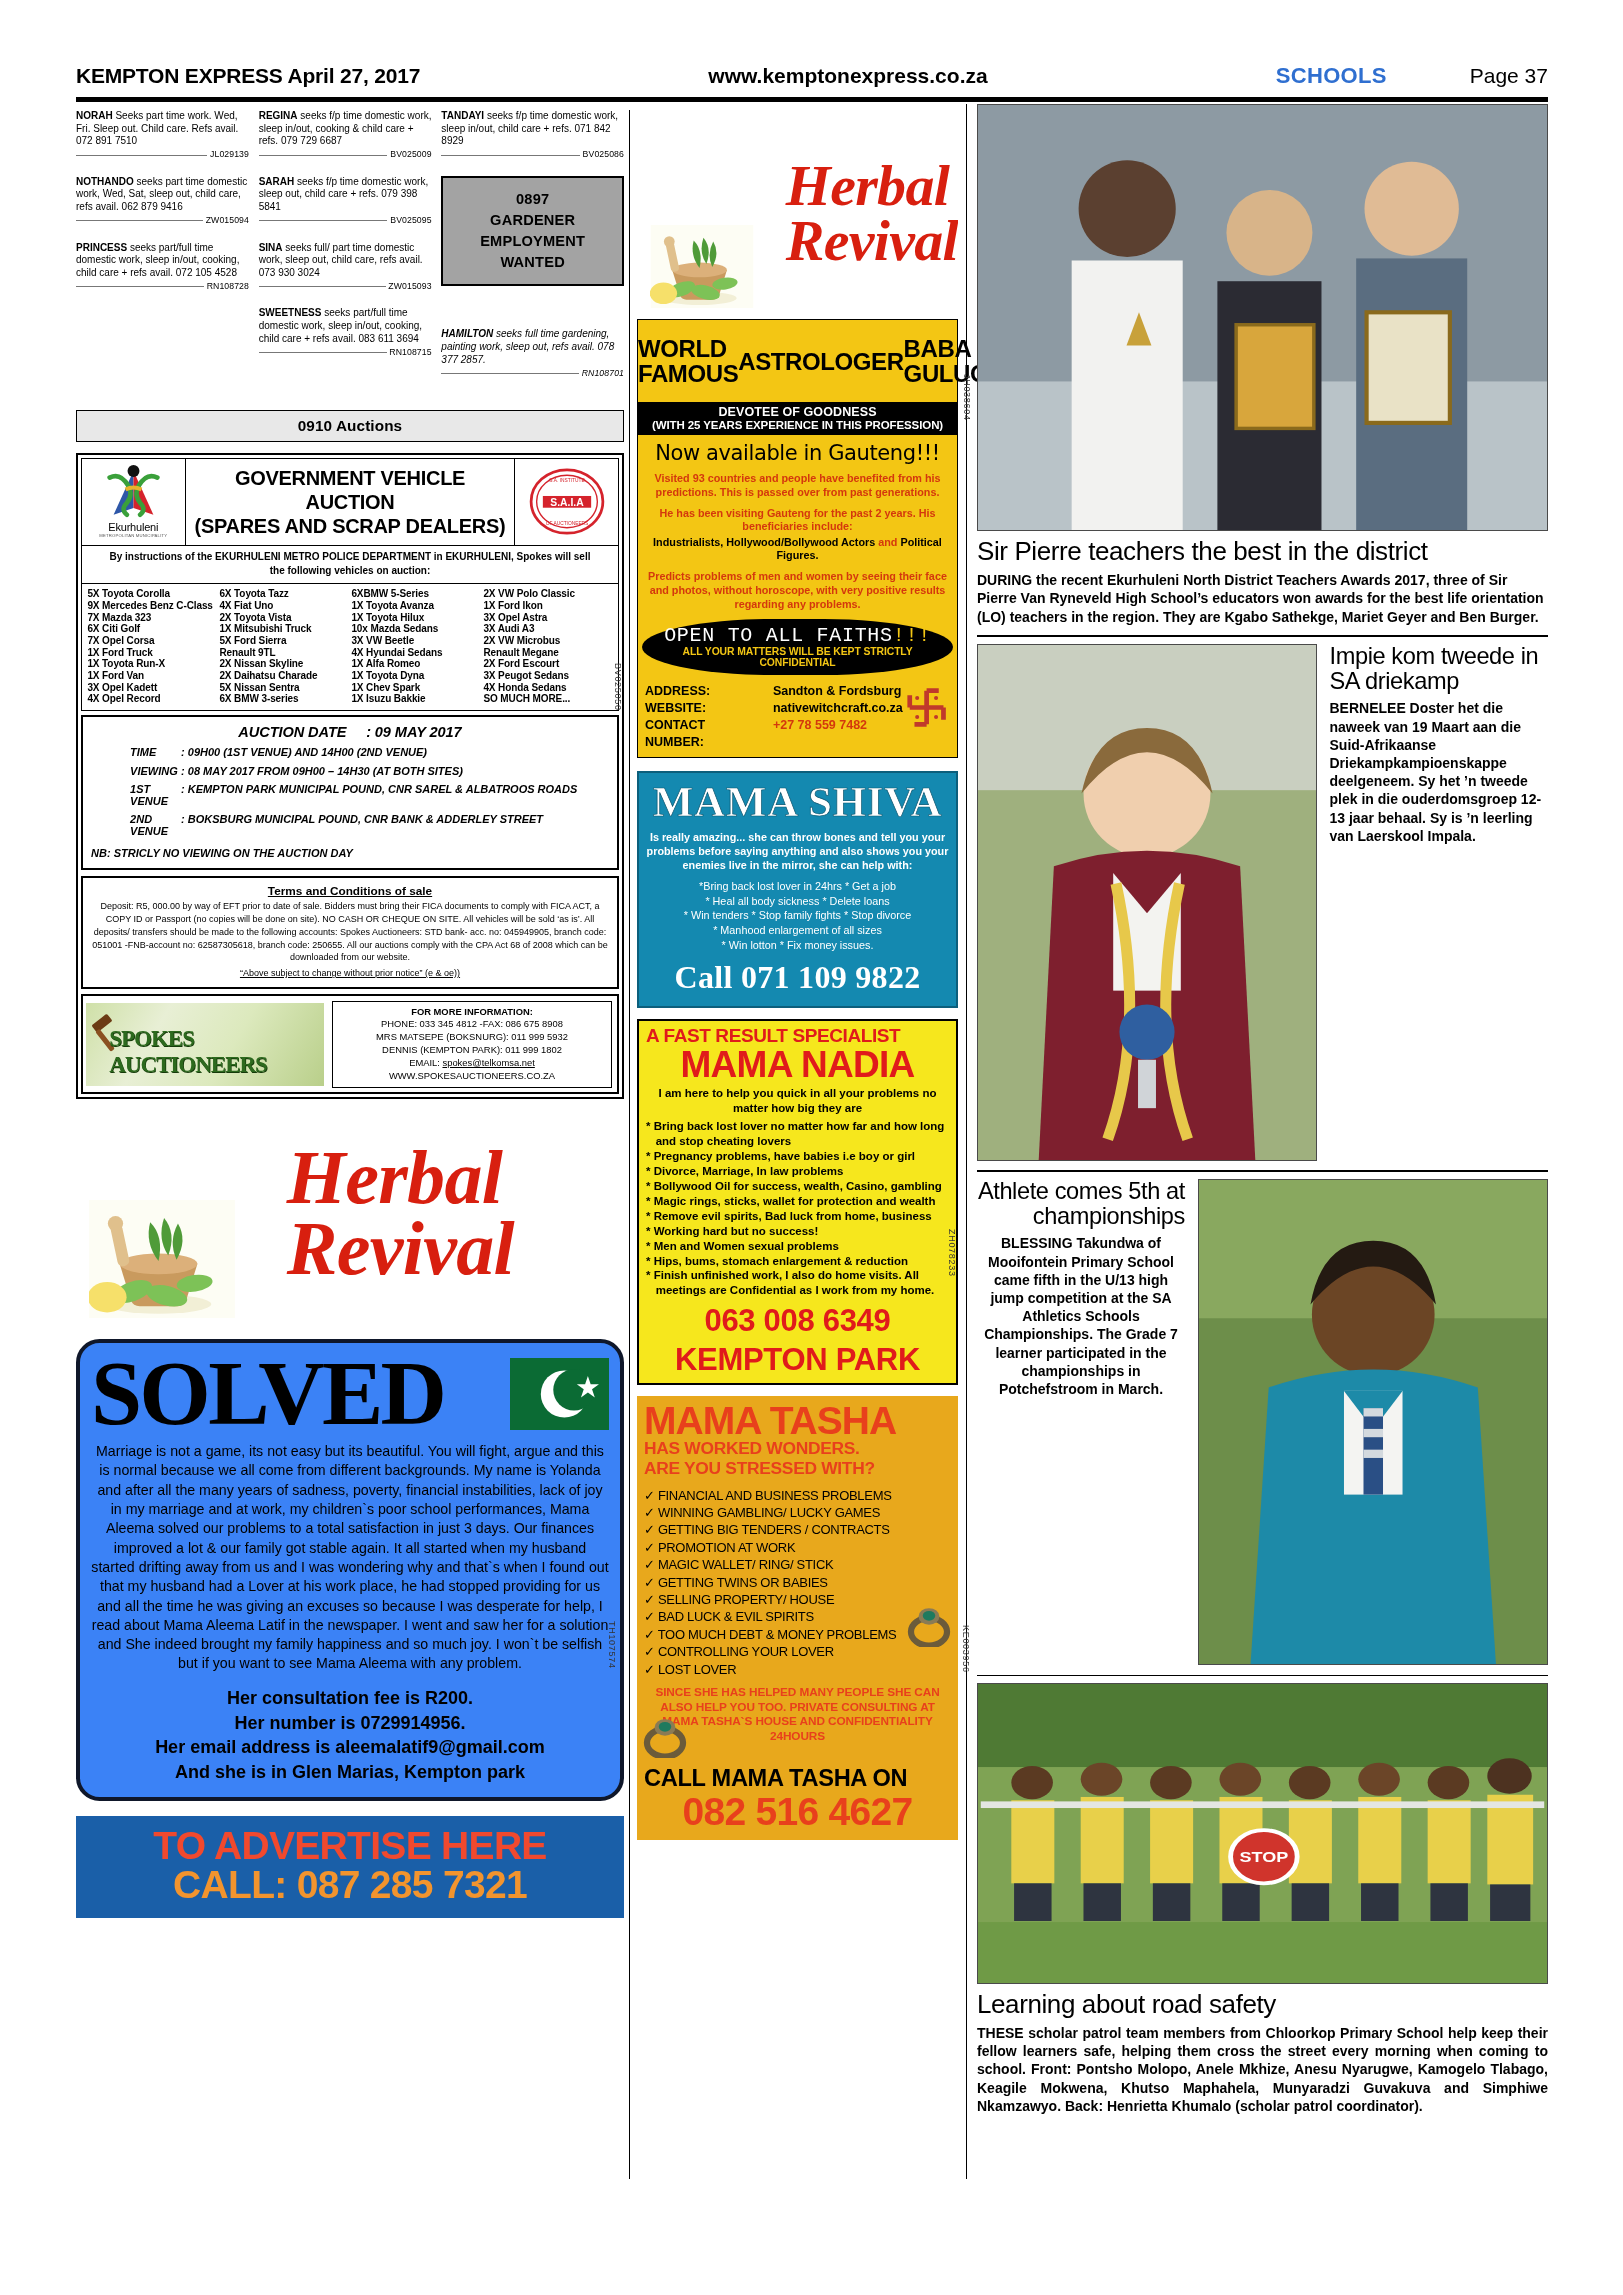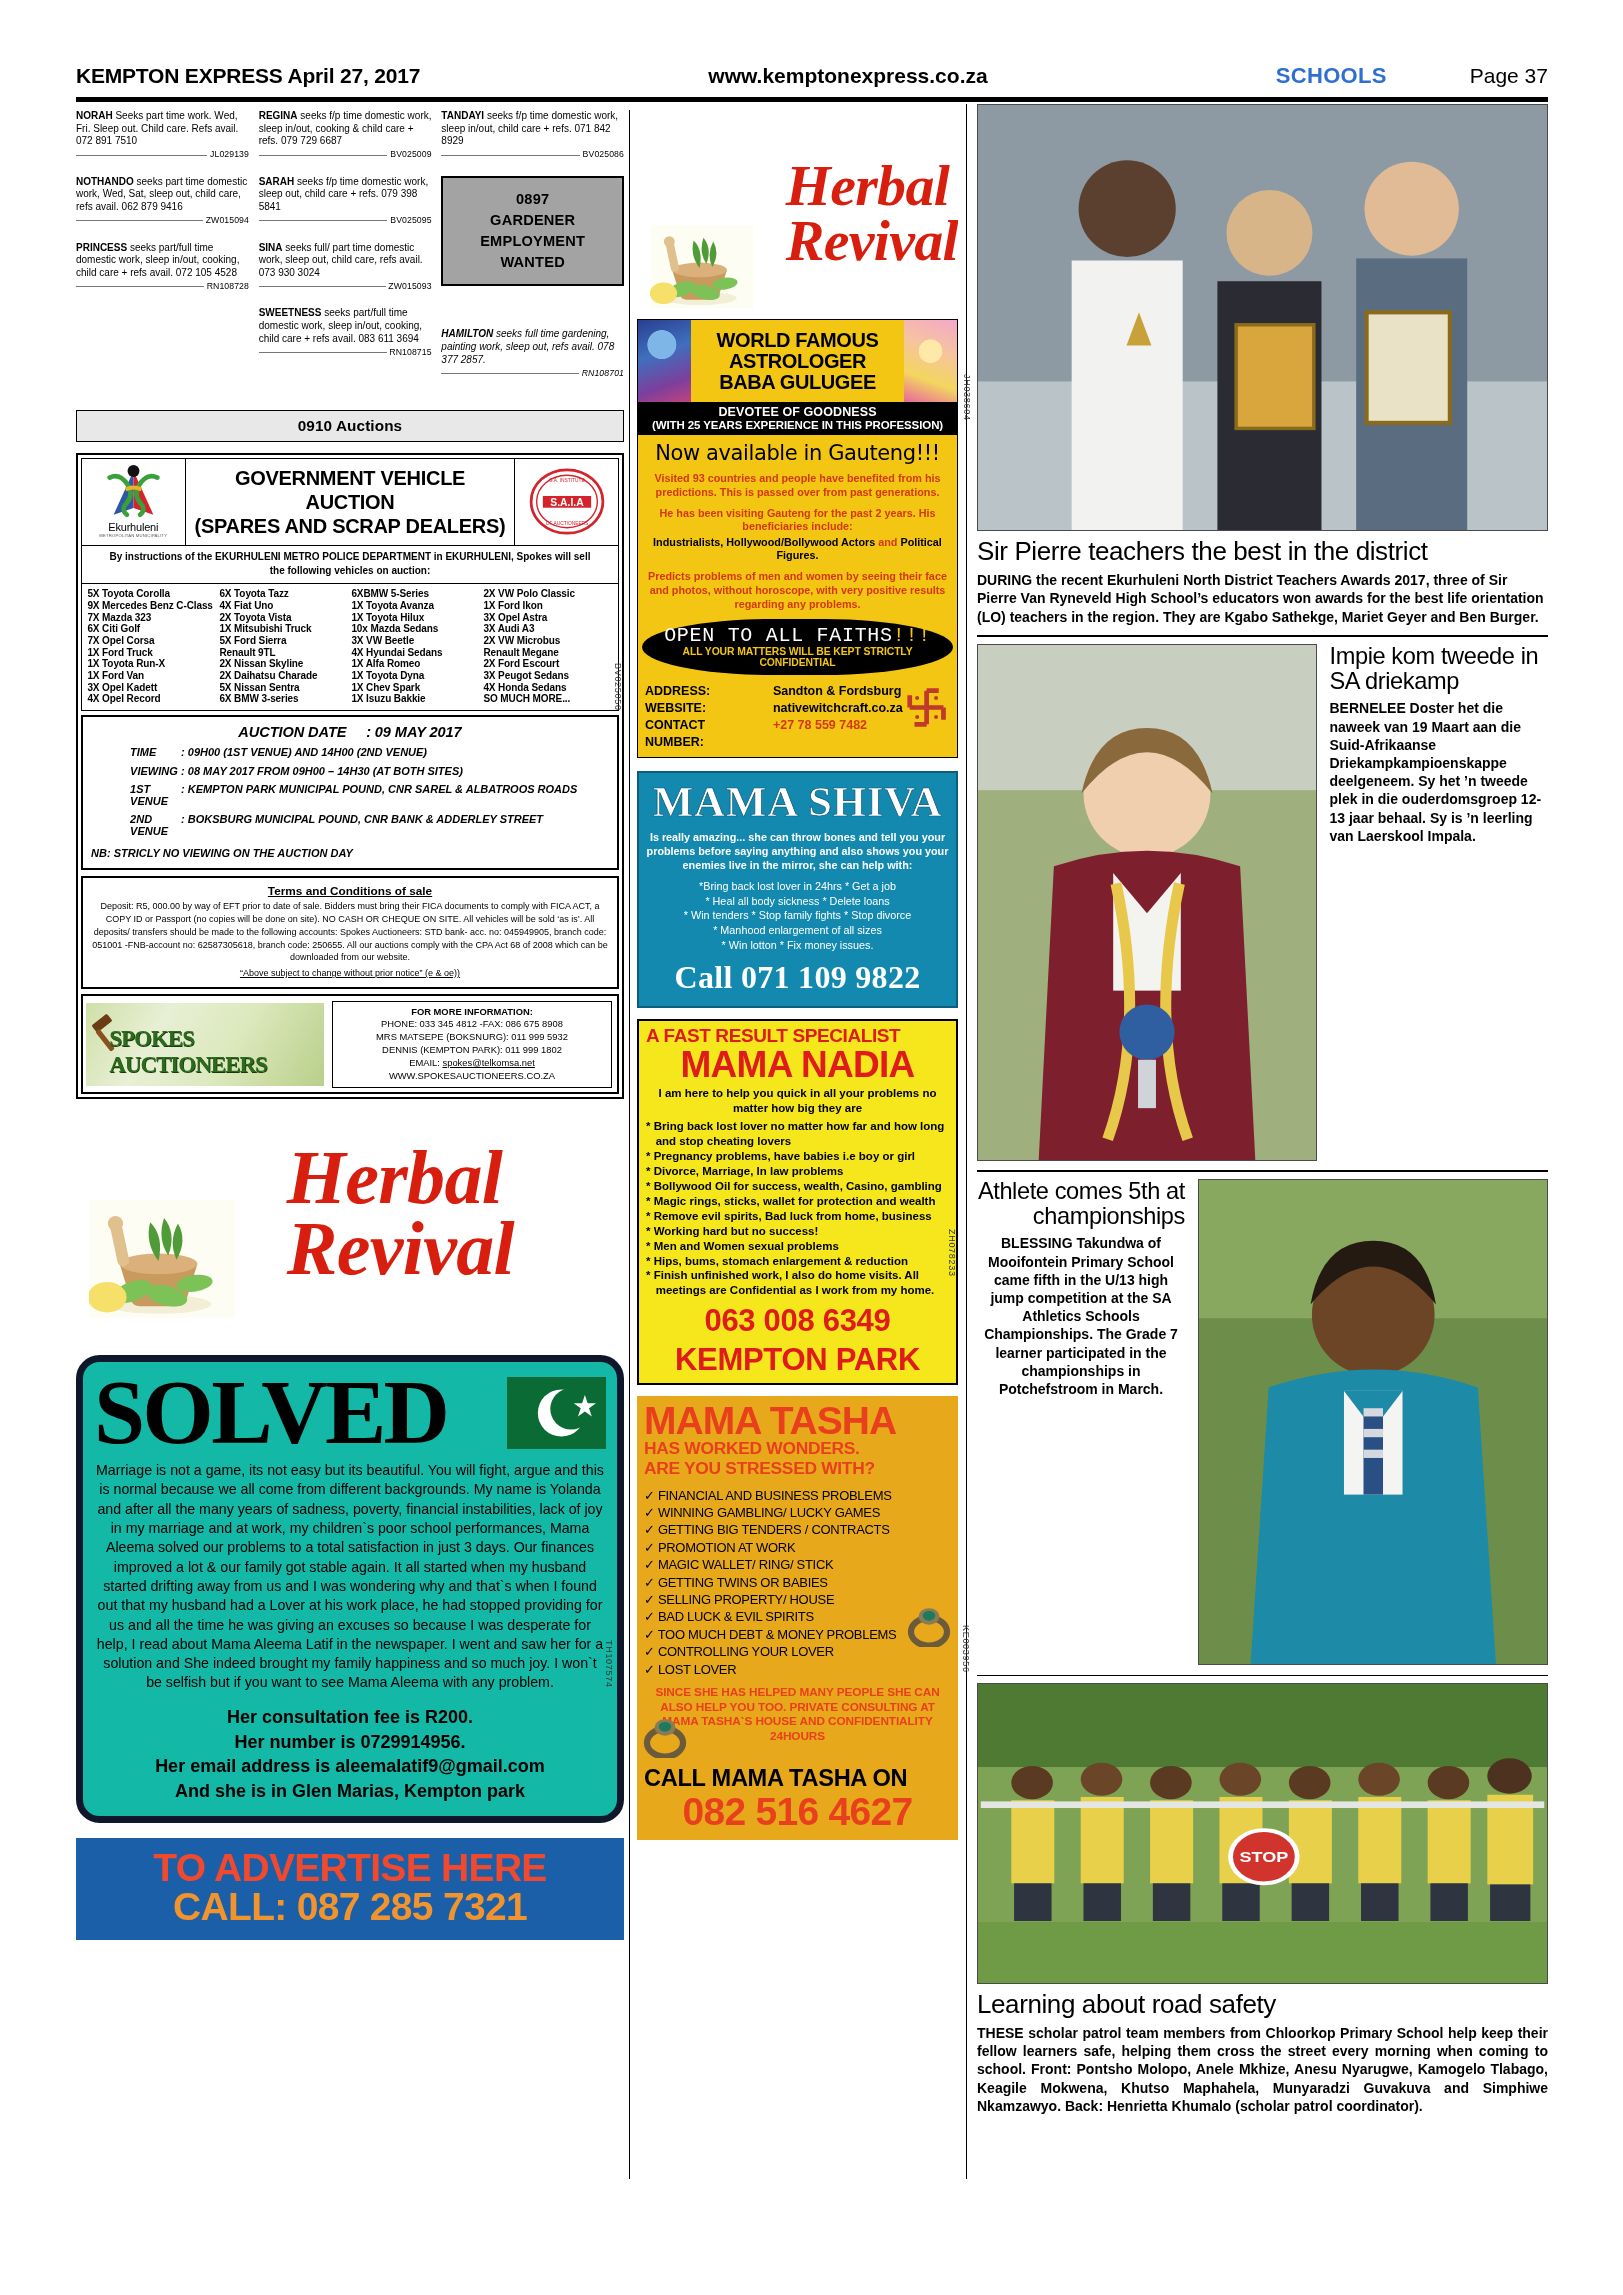--- a/index.html
+++ b/index.html
@@ -132,22 +132,22 @@
   
   .baba { border:1.4px solid #000; margin-top:1.4px; }
   .baba-top { display:flex; background:#f3c614; height:82px; }
   .deity { width:53px; height:100%; }
   .deity.l { background:
     radial-gradient(circle at 45% 30%, #7fb6e8 0 22%, transparent 23%),
     linear-gradient(160deg,#2a3f8f 0%, #3f6fbe 40%, #7c3f9c 75%, #c0447f 100%);}
   .deity.r { background:
     radial-gradient(circle at 50% 38%, #ffe9a8 0 20%, transparent 21%),
     linear-gradient(200deg,#f4a8c8 0%, #f6c3a0 35%, #f3d65f 70%, #e8679c 100%);}
-  .baba-name { flex:1; display:flex; flex-direction:column; align-items:center; justify-content:center;
-     font-size:20px; font-weight:800; line-height:1.06; letter-spacing:-0.4px;border-radius:11px; }
+  .baba-name { flex:1; display:flex; flex-direction:row; align-items:center; justify-content:center;
+     font-size:24px; font-weight:800; line-height:1.06; letter-spacing:-0.4px;border-radius:11px; }
   .baba-strip { background:#000; color:#fff; text-align:center; padding:2.8px 1.4px 4.2px; }
   .baba-strip .a { font-size:12.5px; font-weight:700; letter-spacing:0.1px; }
   .baba-strip .b { font-size:11.5px; font-weight:700; letter-spacing:-0.1px; }
   .baba-body { background:#f3c614; padding:5.6px 7px 2.8px; position:relative; }
   .baba-avail { text-align:center; font-size:21px; font-weight:400;
      font-family:"DejaVu Sans", sans-serif; letter-spacing:-0.4px; margin-bottom:7px; }
   .baba-body p { text-align:center; font-size:10.8px; font-weight:700; line-height:1.28; margin-bottom:7px; color:#d4380d; }
   .baba-body p.blk { color:#000; margin-top:-5.6px; }
   .baba-body p.blk .red { color:#d4380d; }
   .faiths {
@@ -188,21 +188,21 @@
   .tasha h2 { color:#e8401c; font-size:39px; font-weight:800; letter-spacing:-1px; line-height:.96; }
   .tasha .sub { color:#e8401c; font-size:17.4px; font-weight:700; line-height:1.12; letter-spacing:-0.3px;}
   .tasha ul { list-style:none; margin-top:8.3px; }
   .tasha li { font-size:13px; line-height:1.34; letter-spacing:-0.3px; }
   .tasha .note { color:#e8401c; font-size:11.8px; font-weight:700; text-align:center; line-height:1.24; margin-top:7px; letter-spacing:-0.1px;}
   .tasha .call { color:#000000; font-size:23.6px; font-weight:800; margin-top:22px; letter-spacing:-0.3px;}
   .tasha .num { color:#e8401c; font-size:39px; font-weight:800; text-align:center; letter-spacing:-0.7px; line-height:1; }
   .ring { position:absolute; width:50px; height:43px; }
 
   
-  .solved-wrap { border:7px solid #0f172a; border-radius:23.6px; background:#14b8a6; margin-top:27px; padding:9.7px 11px 12.5px; position:relative; }
+  .solved-wrap { border:4px solid #0f172a; border-radius:23.6px; background:#3b82f6; margin-top:11px; padding:9.7px 11px 12.5px; position:relative; }
   .solved-top { display:flex; align-items:center; }
   .solved-word { font-size:92px; font-weight:800; letter-spacing:-2.8px; font-family:"Liberation Serif", serif; line-height:.9; }
   .pak-flag { width:99px; height:72px; background:#0b6b34; margin-left:auto; position:relative; }
   .solved-body { font-size:14.2px; line-height:1.36; text-align:center; margin-top:7px; }
   .solved-cta { font-size:18px; font-weight:700; text-align:center; line-height:1.36; margin-top:12.5px; }
 
   
   .adv { background:#1a5fa8; margin-top:15.3px; padding:9.7px 7px 12.5px; text-align:center; }
   .adv .l1 { color:#f1492e; font-size:39px; font-weight:800; letter-spacing:-0.7px; line-height:1.02;}
   .adv .l2 { color:#f2942e; font-size:39px; font-weight:800; letter-spacing:-0.7px; line-height:1.02;}

